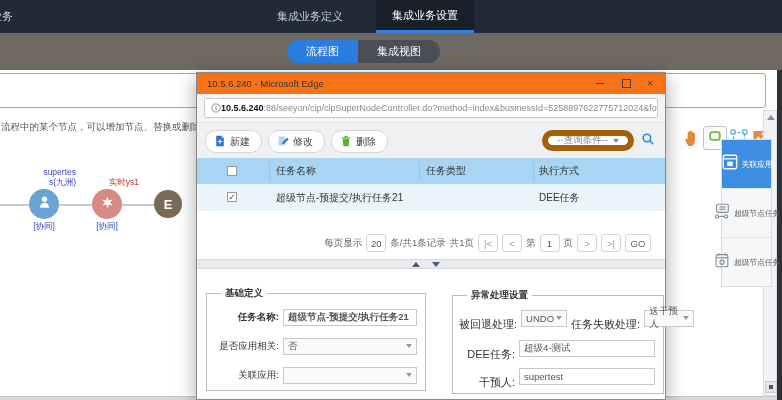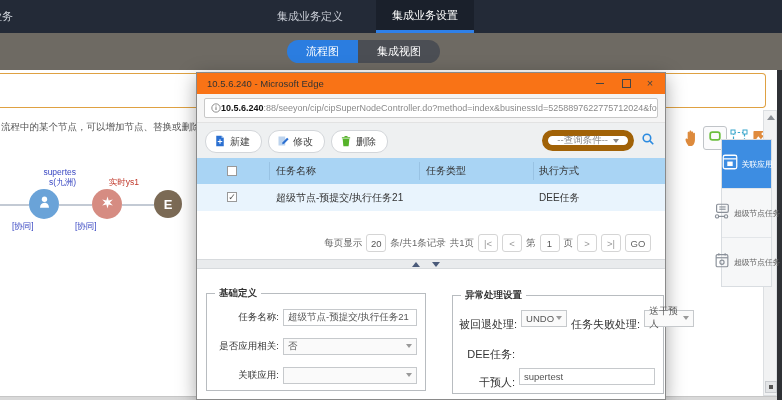--- a/index.html
+++ b/index.html
@@ -24,21 +24,21 @@
           border-top:1px solid var(--banner-orange,#dfa142);border-bottom:1px solid var(--banner-orange,#dfa142);
           border-right:1px solid var(--banner-orange,#dfa142);border-radius:0 4px 4px 0;}
   .hint{position:absolute;left:1px;top:51px;width:195px;overflow:hidden;white-space:nowrap;font-size:9.5px;color:#555;}
   .seg{position:absolute;top:134px;height:2px;background:#c3cad4;}
   .node{position:absolute;top:119px;width:30px;height:30px;border-radius:50%;display:flex;align-items:center;justify-content:center;cursor:pointer;}
   .node.blue{background:var(--node-blue,#6aa3d8);}
   .node.red{background:var(--node-red,#d68c82);}
   .node.brown{background:var(--node-brown,#7b6a55);width:28px;height:28px;top:120px;color:#fff;font-size:13px;font-weight:bold;}
   .nlabel{position:absolute;width:64px;text-align:right;font-size:8.5px;line-height:10px;color:var(--label-blue,#3b49c3);}
   .nlabel.red{color:var(--label-red,#c0392b);}
-  .nsub{position:absolute;top:151px;width:64px;font-size:8.5px;color:var(--label-blue,#3b49c3);}
+  .nsub{position:absolute;top:151px;width:64px;text-align:center;font-size:8.5px;color:var(--label-blue,#3b49c3);}
   
   .tool{position:absolute;top:128px;display:flex;align-items:center;justify-content:center;cursor:pointer;}
   .toolbox{position:absolute;left:703px;top:126px;width:22px;height:22px;background:#fbfbfc;border:1px solid #c0c4c8;border-radius:3px;
            display:flex;align-items:center;justify-content:center;cursor:pointer;}
   
   .side-panel{position:absolute;left:721px;top:139px;width:49px;background:#f6f7f8;border:1px solid #d9dde1;z-index:5;}
   .sp-item{height:48px;display:flex;flex-direction:row;align-items:center;justify-content:center;gap:3px;cursor:pointer;
            border-bottom:1px solid #e3e6e9;}
   .sp-item .lbl{font-size:8px;color:#666;letter-spacing:-0.3px;white-space:nowrap;}
   .sp-item.active{background:var(--panel-blue,#3d8de2);}
@@ -91,21 +91,21 @@
   
   .splitter{position:absolute;left:0;top:186px;width:100%;height:10px;background:#e9ebed;border-top:1px solid #d7dadd;border-bottom:1px solid #d7dadd;box-sizing:border-box;}
   .sp-up,.sp-down{position:absolute;top:1px;width:14px;height:6px;display:flex;align-items:center;justify-content:center;cursor:pointer;}
   .sp-up{left:212px;} .sp-down{left:232px;}
   .tri-up{width:0;height:0;border-left:4px solid transparent;border-right:4px solid transparent;border-bottom:5px solid #4a5a7a;}
   .tri-down{width:0;height:0;border-left:4px solid transparent;border-right:4px solid transparent;border-top:5px solid #4a5a7a;}
   
   .fset{position:absolute;border:1px solid #b8bcc0;background:#fff;}
   .fs1{left:9px;top:220px;width:218px;height:96px;}
   .fs2{left:255px;top:222px;width:210px;height:97px;}
-  .legend{position:absolute;top:-7px;left:8px;background:#fff;padding:0 4px;font-size:9.5px;color:#333;font-weight:bold;}
+  .legend{position:absolute;top:-7px;left:14px;background:#fff;padding:0 4px;font-size:9.5px;color:#333;font-weight:bold;}
   .frow{position:absolute;left:6px;right:8px;height:18px;display:flex;align-items:center;}
   .flabel{font-size:9.5px;color:#333;text-align:right;white-space:nowrap;}
   .fs1 .flabel{width:66px;}
   .finput{flex:1;height:17px;border:1px solid #c6c9cc;background:#fff;font-size:9.5px;color:#555;
           display:flex;align-items:center;padding:0 4px;margin-left:4px;overflow:hidden;white-space:nowrap;box-sizing:border-box;}
   .fselect{flex:1;height:17px;border:1px solid #c6c9cc;background:#fafafa;font-size:9.5px;color:#555;
            display:flex;align-items:center;justify-content:space-between;padding:0 4px;margin-left:4px;box-sizing:border-box;cursor:pointer;}
   .vcaret{width:0;height:0;border-left:3px solid transparent;border-right:3px solid transparent;border-top:4px solid #999;}
   .fs2 .flabel{font-size:11px;margin-top:12px;}
   .fs2 .sm{flex:none;width:46px;}
@@ -349,21 +349,21 @@
       <span class="sp-up">
           <i class="tri-up"></i>
         </span>
       <span class="sp-down">
           <i class="tri-down"></i>
         </span>
     </div>
 
     <div class="fset fs1">
       <span class="legend">基础定义</span>
-      <div class="frow" style="top:14px;">
+      <div class="frow" style="top:14px;font-weight:bold;">
         <span class="flabel">任务名称:</span>
         <span class="finput">超级节点-预提交/执行任务21</span>
       </div>
       <div class="frow" style="top:72px;">
         <span class="flabel">关联应用:</span>
         <span class="fselect">
           <span></span>
           <span class="vcaret"></span>
         </span>
       </div>
@@ -385,20 +385,21 @@
           <span class="vcaret"></span>
         </span>
         <span class="flabel" style="margin-left:4px;">任务失败处理:</span>
         <span class="fselect sm2">
           <span>送干预人</span>
           <span class="vcaret"></span>
         </span>
       </div>
       <div class="frow" style="top:43px;">
         <span class="flabel" style="width:56px;">DEE任务:</span>
+        <span class="finput">超级4-测试</span>
       </div>
       <div class="frow" style="top:71px;">
         <span class="flabel" style="width:56px;">干预人:</span>
         <span class="finput">supertest</span>
       </div>
     </div>
   </div>
 
 </div>
 

